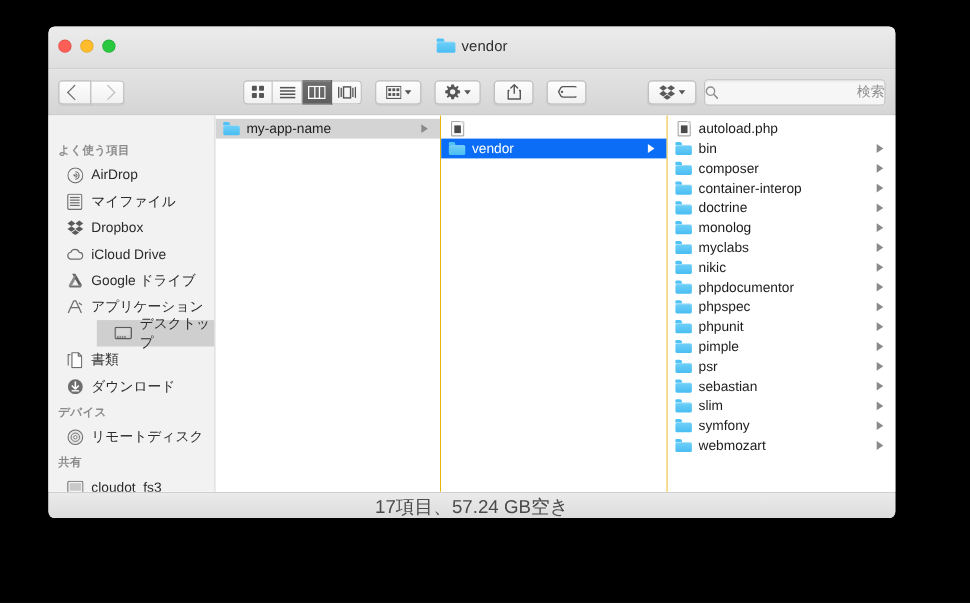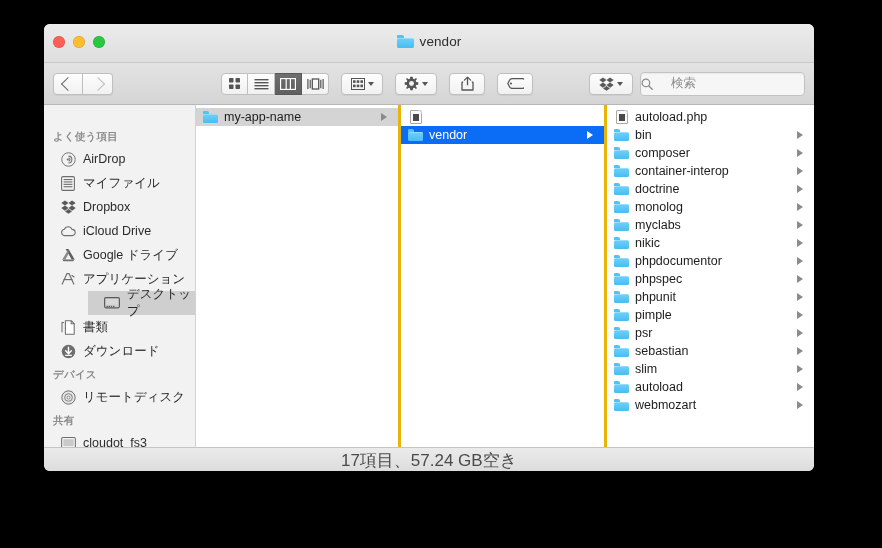--- a/index.html
+++ b/index.html
@@ -148,22 +148,22 @@
 
   .searchfield {
     margin-left: 7px;
     flex: 1;
     height: 22px;
     background: #f6f6f6;
     border: 1px solid #c3c3c3;
     border-radius: 4px;
     display: flex;
     align-items: center;
-    justify-content: flex-start;
-    gap: 18px;
+    justify-content: space-between;
+    gap: 5px;
     box-shadow: inset 0 1px 2px rgba(0,0,0,0.06);
   }
   .search-ph { font-size: 12.5px; color: #8c8c8c; }
 
   
   .body-area {
     position: relative;
     height: 342px;
     display: flex;
     background: #ffffff;
@@ -200,21 +200,21 @@
   .sb-icon {
     width: 16px; height: 16px;
     display: flex; align-items: center; justify-content: center;
     flex: 0 0 16px;
   }
 
   
   .columns { flex: 1; display: flex; position: relative; }
   .col {
     box-sizing: border-box;
-    border-right: 3px solid #eab308;
+    border-right: 1px solid #eab308;
     padding-top: 3px;
     background: #ffffff;
     overflow: hidden;
     position: relative;
   }
   .col-1 { width: 205px; }
   .col-2 { width: 206px; }
   .col-3 { flex: 1; border-right: none; }
 
   .row {
@@ -729,21 +729,21 @@
             <span class="name">slim</span>
             <span class="disc"></span>
           </div>
           <div class="row">
             <span class="ricon">
               <span class="folder">
                 <span class="tab"></span>
                 <span class="bd"></span>
               </span>
             </span>
-            <span class="name">autoload</span>
+            <span class="name">symfony</span>
             <span class="disc"></span>
           </div>
           <div class="row">
             <span class="ricon">
               <span class="folder">
                 <span class="tab"></span>
                 <span class="bd"></span>
               </span>
             </span>
             <span class="name">webmozart</span>

